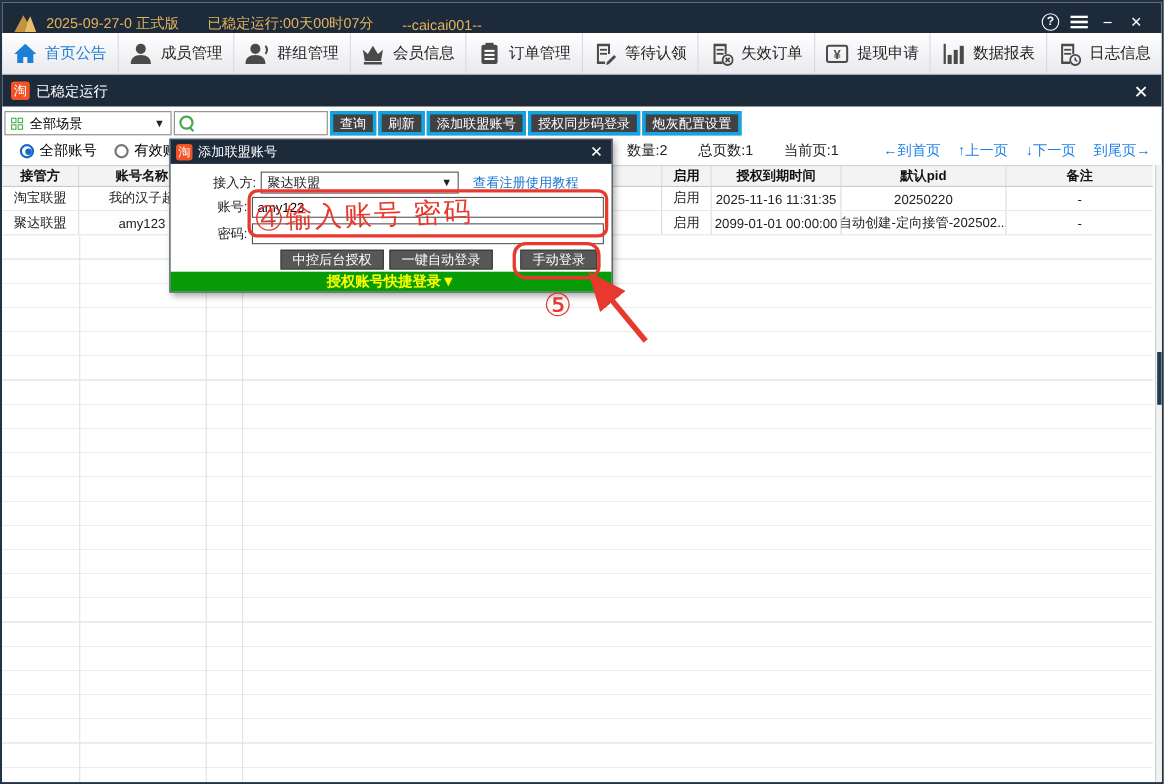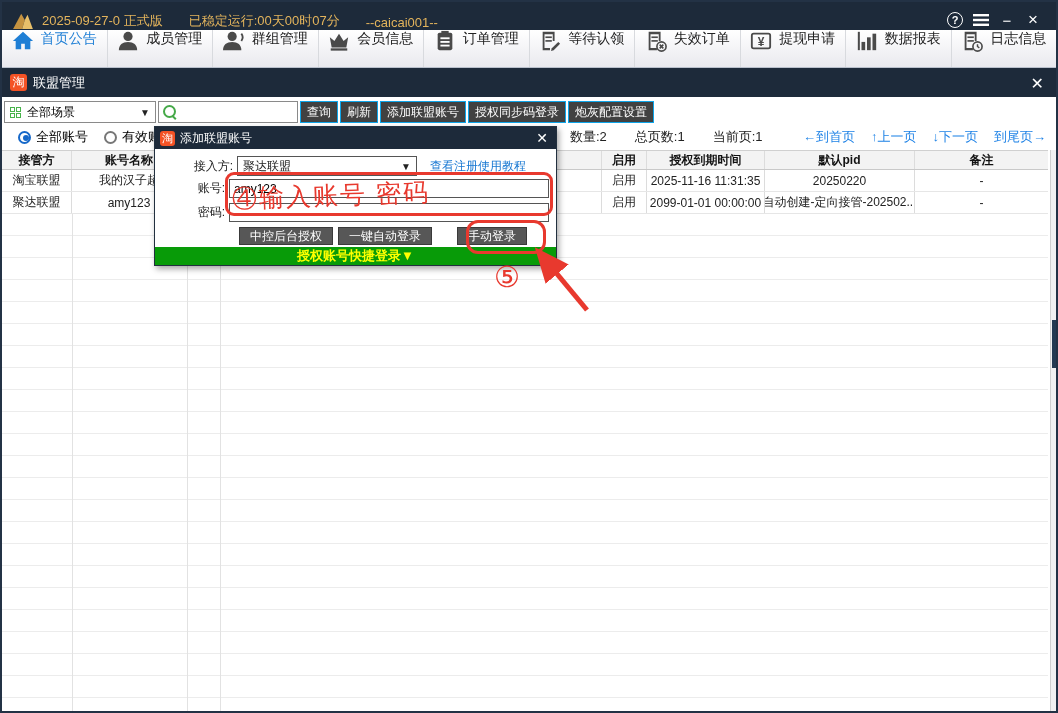--- a/index.html
+++ b/index.html
@@ -15,21 +15,21 @@
   .titlebar .spacer { flex:1; }
   .tb-ico { color:#fff; width:26px; height:20px; display:flex; align-items:center; justify-content:center;
             font-size:15px; cursor:pointer; }
   .help-circle { width:16px; height:16px; border:1.5px solid #fff; border-radius:50%;
                  font-size:11px; font-weight:bold; display:flex; align-items:center; justify-content:center; }
 
   
   .navbar { position:absolute; left:0; top:28px; width:100%; height:38px;
             background:linear-gradient(#ffffff,#e9e9ee); border-bottom:1px solid #b9c0cc;
             display:flex; align-items:center; }
-  .nav-item { flex:1; height:100%; display:flex; align-items:flex-start; justify-content:center;
+  .nav-item { flex:1; height:100%; display:flex; align-items:center; justify-content:center;
               gap:7px; font-size:14px; color:#222; border-right:1px solid #d8dade; cursor:pointer; white-space:nowrap; }
   .nav-item svg { width:22px; height:22px; fill:#4a4a4a; }
   .nav-item.active { color:#1f7fd5; }
   .nav-item.active svg { fill:#1f7fd5; }
 
   
   .tabbar { position:absolute; left:0; top:66px; width:100%; height:29px; background:#1d2a3a;
             display:flex; align-items:center; color:#fff; font-size:13px; }
   .tao-ico { width:17px; height:17px; background:#f45225; color:#fff; border-radius:3px;
              font-size:12px; display:flex; align-items:center; justify-content:center; margin:0 6px 0 8px; }
@@ -46,21 +46,21 @@
   .grid-ico { width:11px; height:11px; display:grid; grid-template-columns:1fr 1fr; gap:1px; }
   .grid-ico span { background:#fff; border:1.5px solid #47b34a; }
   .search-box { width:140px; height:22px; border:1px solid #8a8a8a; background:#fff; margin-left:2px;
                 display:flex; align-items:center; padding-left:4px; }
   .mag { position:relative; width:14px; height:14px; }
   .mag::before { content:""; position:absolute; left:0; top:0; width:9px; height:9px;
                  border:2px solid #45a948; border-radius:50%; }
   .mag::after { content:""; position:absolute; left:10px; top:10px; width:5px; height:2px;
                 background:#45a948; transform:rotate(45deg); transform-origin:0 0; }
   .tool-btn { height:22px; margin-left:2px; background:#414141; color:#fff; font-size:12px;
-              border:1px solid #0ea5e9; padding:0 6px; display:flex; align-items:center; cursor:pointer; white-space:nowrap; }
+              border:3px solid #0ea5e9; padding:0 6px; display:flex; align-items:center; cursor:pointer; white-space:nowrap; }
 
   
   .filter-row { position:absolute; left:0; top:29px; width:100%; height:22px; font-size:13px;
                 display:flex; align-items:center; }
   .radio { width:13px; height:13px; border-radius:50%; border:2px solid #1668c9; margin:0 5px 0 16px;
            position:relative; background:#fff; }
   .radio.sel::after { content:""; position:absolute; left:2.5px; top:2.5px; width:6px; height:6px;
                       border-radius:50%; background:#1668c9; }
   .radio.unsel { border-color:#777; }
   .stat { color:#222; margin-left:28px; }
@@ -93,21 +93,21 @@
   .dlg-title .tao-ico { width:15px; height:15px; font-size:11px; margin:0 5px 0 5px; }
   .dlg-close { margin-left:auto; margin-right:8px; font-size:14px; cursor:pointer; }
   .dlg-row { position:absolute; font-size:12px; color:#222; display:flex; align-items:center; }
   .dlg-label { width:48px; text-align:right; margin-right:4px; }
   .dlg-dd { width:180px; height:20px; border:1px solid #555; display:flex; align-items:center;
             padding:0 5px; font-size:12px; cursor:pointer; background:#fff; }
   .dlg-dd .arrow { margin-left:auto; font-size:10px; }
   .dlg-link { color:#1677d2; margin-left:13px; cursor:pointer; text-decoration:none; font-size:12px; }
   .dlg-input { width:320px; height:19px; border:1px solid #555; font-size:12px; padding:0 4px;
                font-family:"Liberation Sans",sans-serif; }
-  .dlg-btns { position:absolute; left:84px; top:100px; display:flex; gap:5px; }
+  .dlg-btns { position:absolute; left:100px; top:100px; display:flex; gap:5px; }
   .dlg-btn { height:18px; background:#575757; color:#fff; font-size:12px; border:1px solid #3a3a3a;
              padding:0 10px; display:flex; align-items:center; cursor:pointer; white-space:nowrap; }
   .dlg-btn.manual { margin-left:20px; }
   .green-bar { position:absolute; left:0; top:120px; width:401px; height:18px; background:#089b08;
                color:#ffff00; font-size:13px; font-weight:bold; display:flex; align-items:center;
                justify-content:center; cursor:pointer; }
 
   
   .anno { position:absolute; z-index:20; pointer-events:none; }
   .anno-rect { border:3px solid #e8392e; border-radius:9px; }
@@ -224,21 +224,21 @@
           <rect x="7" y="11" width="7" height="1.8"></rect>
           <circle cx="18" cy="18" r="5" fill="none" stroke="#4a4a4a" stroke-width="1.8"></circle>
           <path d="M18 15.5 V18 l2 1.5" stroke="#4a4a4a" stroke-width="1.6" fill="none"></path>
         </svg>
       <span>日志信息</span>
     </div>
   </div>
 
   <div class="tabbar">
     <span class="tao-ico">淘</span>
-    <span>联盟管理</span>
+    <span>已稳定运行</span>
     <span class="tab-close">✕</span>
   </div>
 
   <div class="content">
 
     <div class="toolbar">
       <div class="scene-dd">
         <span class="grid-ico">
             <span></span>
             <span></span>

